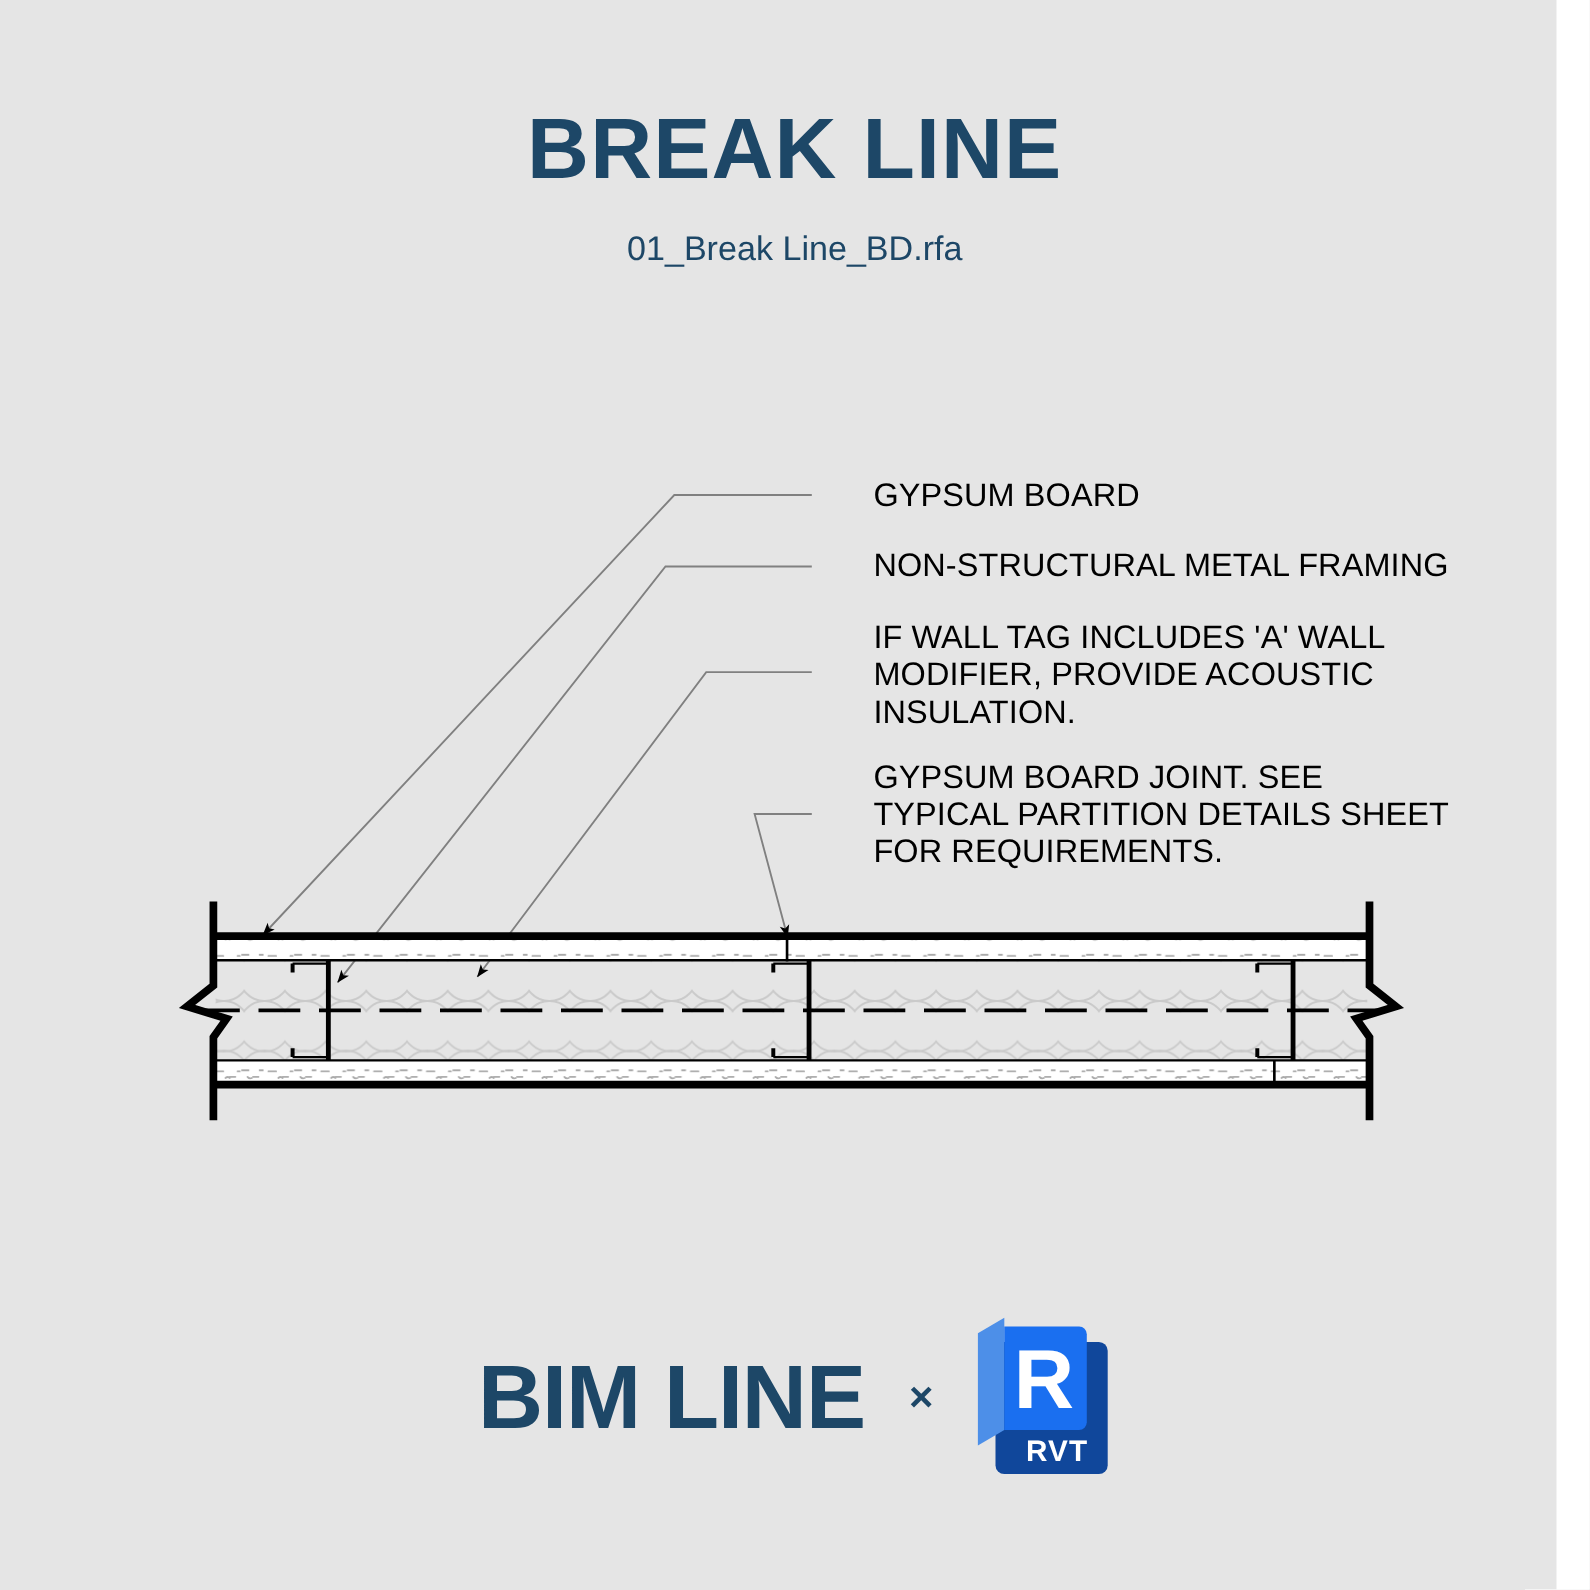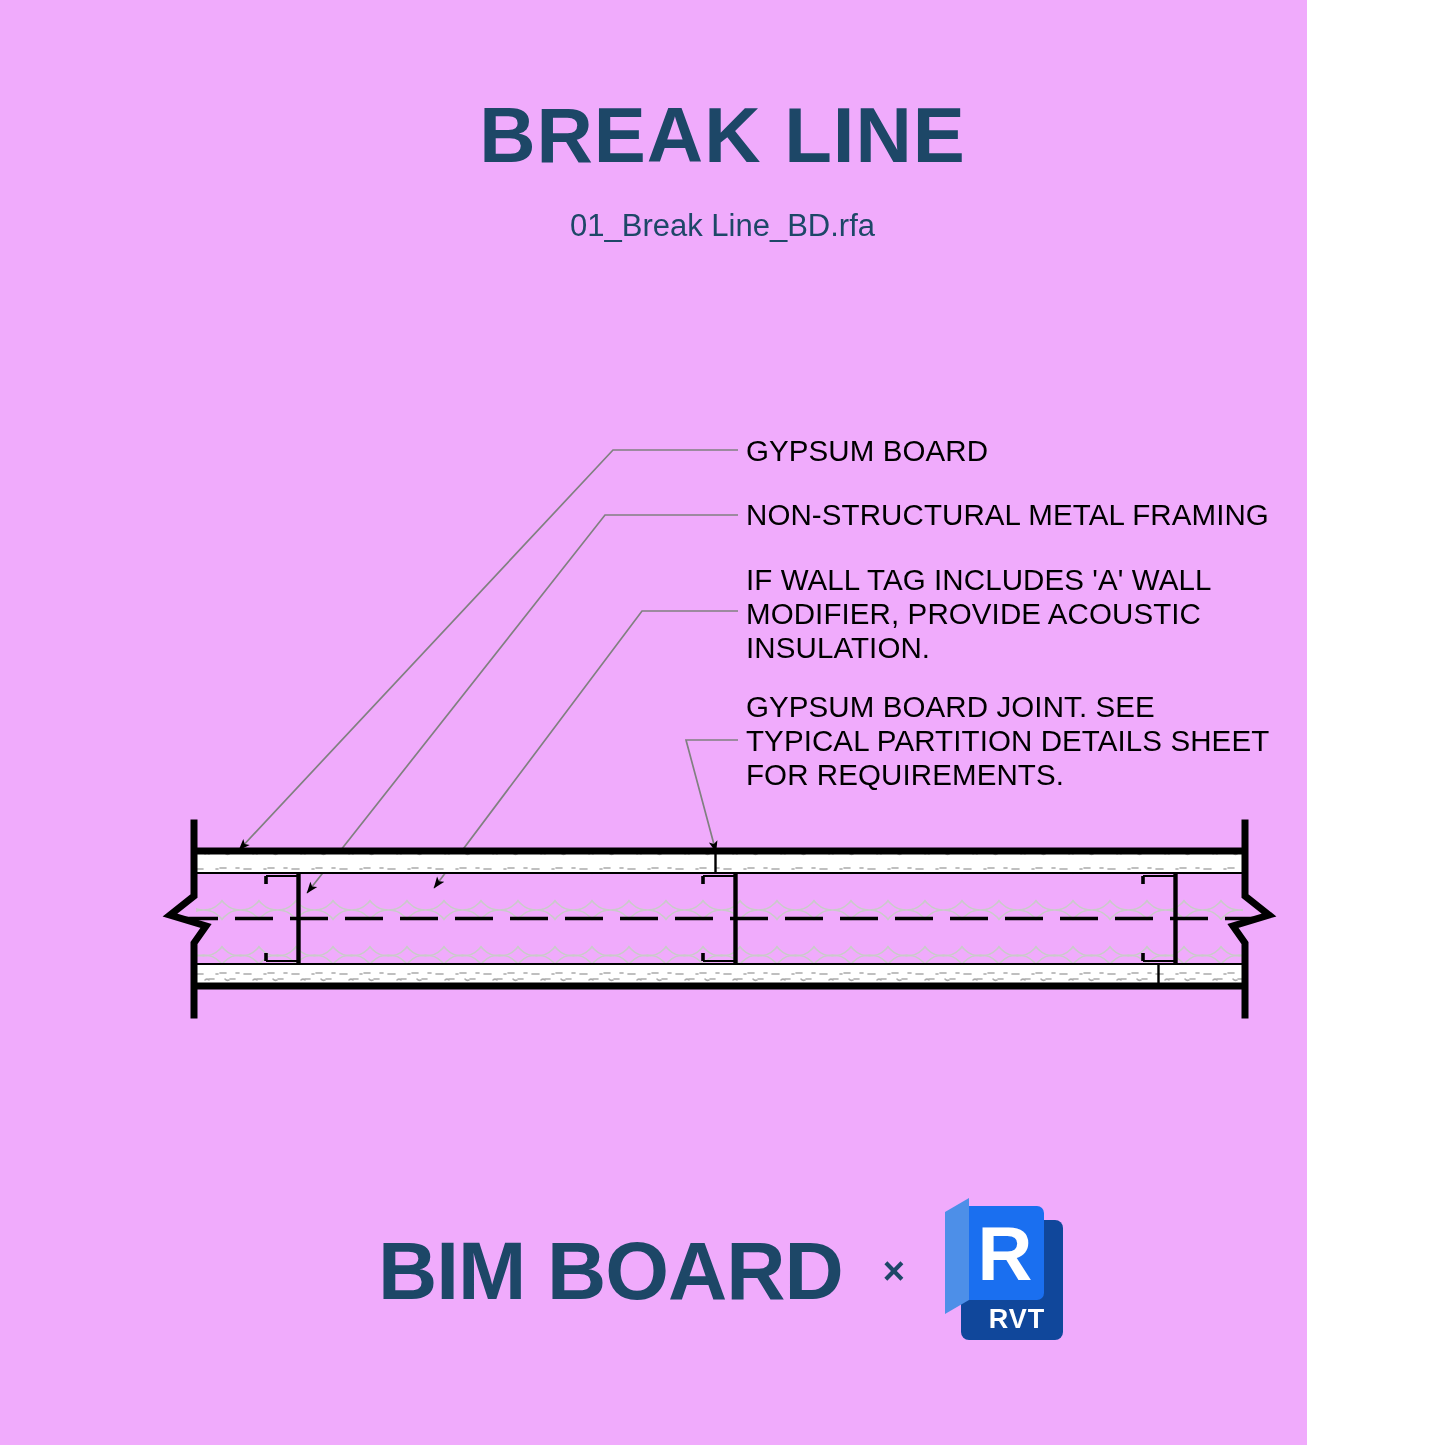--- a/index.html
+++ b/index.html
@@ -5,23 +5,23 @@
   html, body {
     margin: 0;
     padding: 0;
     background: #ffffff;
   }
   body {
     font-family: "Liberation Sans", sans-serif;
   }
   #page {
     position: relative;
-    width: 1307px;
+    width: 1415px;
     height: 1445px;
-    background: #f0abfc;
+    background: #e5e5e5;
     overflow: hidden;
   }
 
   
   #header {
     position: absolute;
     top: 0; left: 0;
     width: 1445px;
     text-align: center;
     padding-top: 96px;
@@ -55,20 +55,21 @@
   
   .note {
     position: absolute;
     font-family: "Liberation Sans", sans-serif;
     font-size: 29.5px;
     font-weight: 400;
     color: #000000;
     line-height: 34px;
     white-space: pre-line;
     letter-spacing: 0.1px;
+    margin-left: 48px;
   }
   #note-0 { left: 746px; top: 434px; }
   #note-1 { left: 746px; top: 498px; }
   #note-2 { left: 746px; top: 563px; }
   #note-3 { left: 746px; top: 690px; }
 
   
   #footer {
     position: absolute;
     left: 0;
@@ -231,21 +232,21 @@
   <div class="note" id="note-0">GYPSUM BOARD</div>
   <div class="note" id="note-1">NON-STRUCTURAL METAL FRAMING</div>
   <div class="note" id="note-3">GYPSUM BOARD JOINT. SEE
 TYPICAL PARTITION DETAILS SHEET
 FOR REQUIREMENTS.</div>
   <div class="note" id="note-2">IF WALL TAG INCLUDES 'A' WALL
 MODIFIER, PROVIDE ACOUSTIC
 INSULATION.</div>
 
   <div id="footer">
-    <div id="brand-name">BIM BOARD</div>
+    <div id="brand-name">BIM LINE</div>
     <div id="brand-x">×</div>
 
     <div id="rvt-logo">
       <svg width="128" height="150" viewBox="0 0 128 150" xmlns="http://www.w3.org/2000/svg">
 
         <path d="M30 24 h86 a8 8 0 0 1 8 8 v104 a8 8 0 0 1 -8 8 h-86 a8 8 0 0 1 -8 -8 v-104 a8 8 0 0 1 8 -8 z" fill="#10479b"></path>
 
         <path d="M6 16 L30 2 L30 104 L6 118 Z" fill="#4d8fe8"></path>
 
         <path d="M30 10 h68 a7 7 0 0 1 7 7 v80 a7 7 0 0 1 -7 7 h-68 a0 0 0 0 1 0 0 v-94 z" fill="#1a6ff0"></path>

